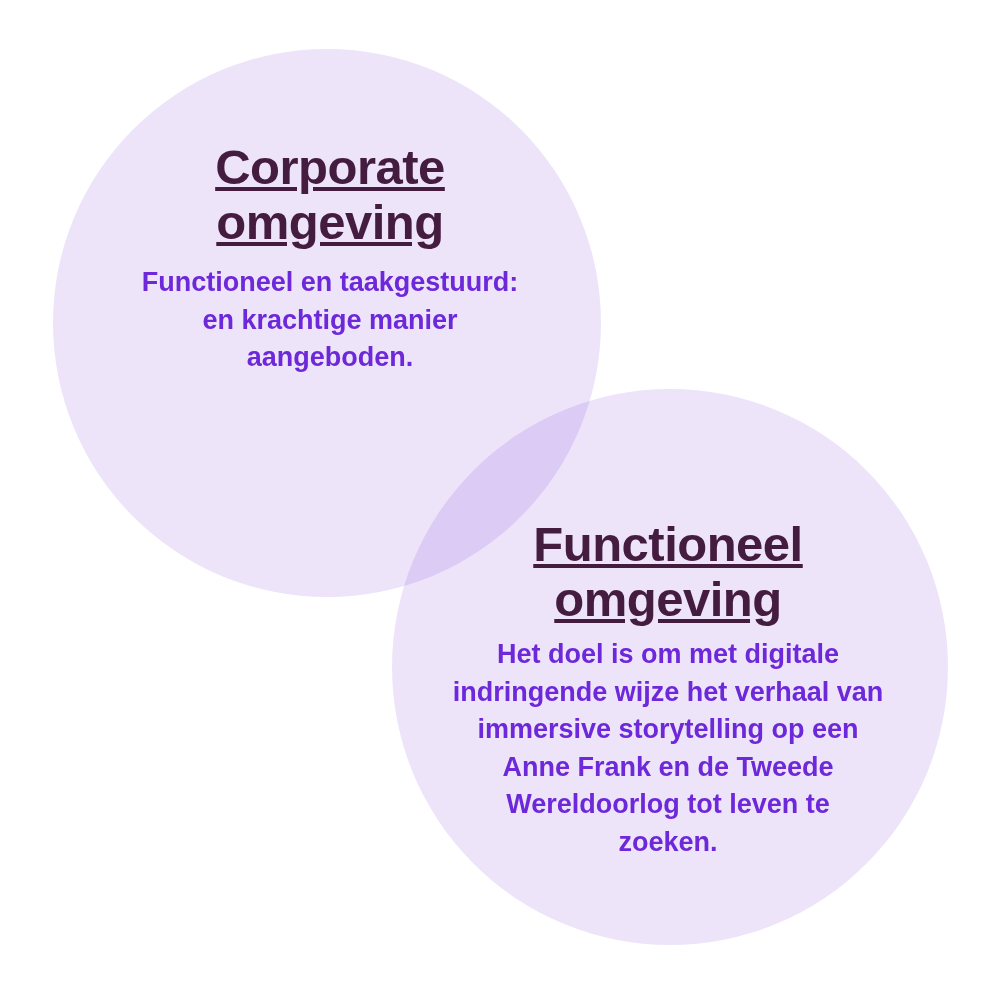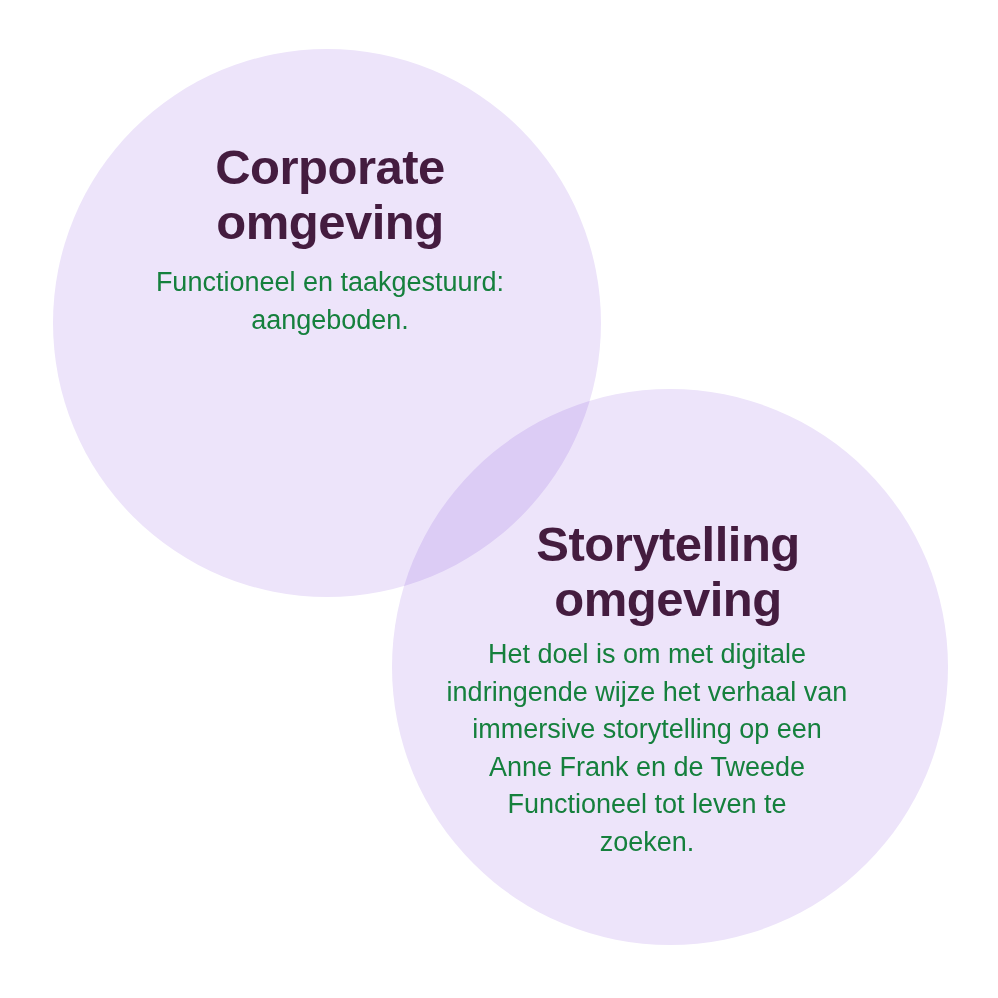--- a/index.html
+++ b/index.html
@@ -39,61 +39,63 @@
   }
   .title {
     color: #441c3f;
     font-weight: bold;
     font-size: 49px;
     line-height: 55px;
     letter-spacing: -0.5px;
   }
   .title > div {
     white-space: nowrap;
+    text-decoration: underline;
   }
   .body-text {
-    color: #15803d;
+    color: #6d28d9;
     font-size: 27px;
     line-height: 37.5px;
-    font-weight: 400;
+    font-weight: 700;
   }
   .body-text > div {
     white-space: nowrap;
   }
   .title-corporate   { left: 105px; top: 140px; width: 450px; }
   .body-corporate    { left: 103px; top: 264px; width: 454px; }
   .title-storytelling{ left: 443px; top: 517px; width: 450px; }
-  .body-storytelling { left: 420px; top: 636px; width: 454px; }
+  .body-storytelling { left: 441px; top: 636px; width: 454px; }
 </style>
 </head>
 <body>
 
 <div class="canvas">
 
   <div class="circle circle-corporate"></div>
 
   <div class="circle circle-storytelling"></div>
 
   <div class="textblock title title-corporate">
     <div>Corporate</div>
     <div>omgeving</div>
   </div>
 
   <div class="textblock body-text body-corporate">
     <div>Functioneel en taakgestuurd:</div>
+    <div>en krachtige manier</div>
     <div>aangeboden.</div>
   </div>
 
   <div class="textblock title title-storytelling">
-    <div>Storytelling</div>
+    <div>Functioneel</div>
     <div>omgeving</div>
   </div>
 
   <div class="textblock body-text body-storytelling">
     <div>Het doel is om met digitale</div>
     <div>indringende wijze het verhaal van</div>
     <div>immersive storytelling op een</div>
     <div>Anne Frank en de Tweede</div>
-    <div>Functioneel tot leven te</div>
+    <div>Wereldoorlog tot leven te</div>
     <div>zoeken.</div>
   </div>
 
 </div>
 
 </body></html>

